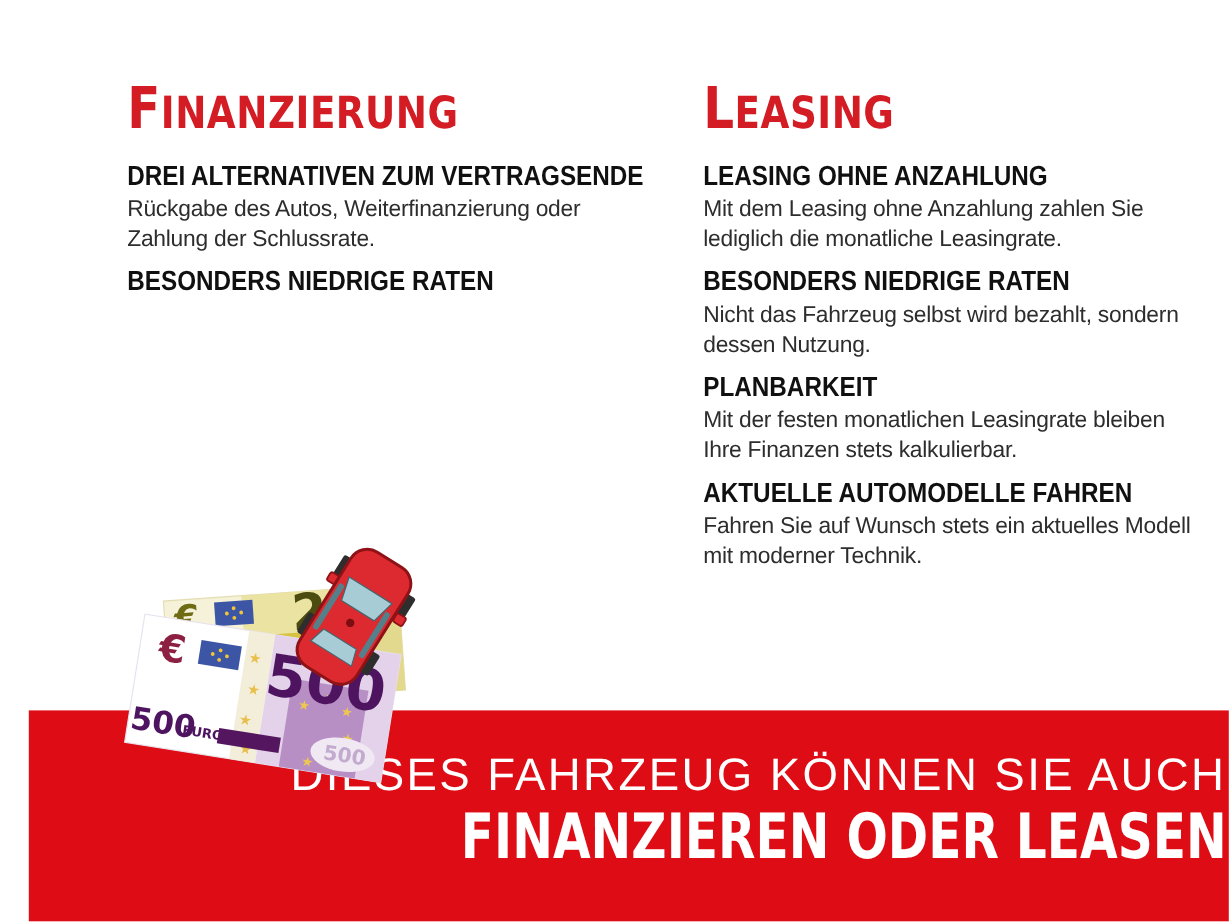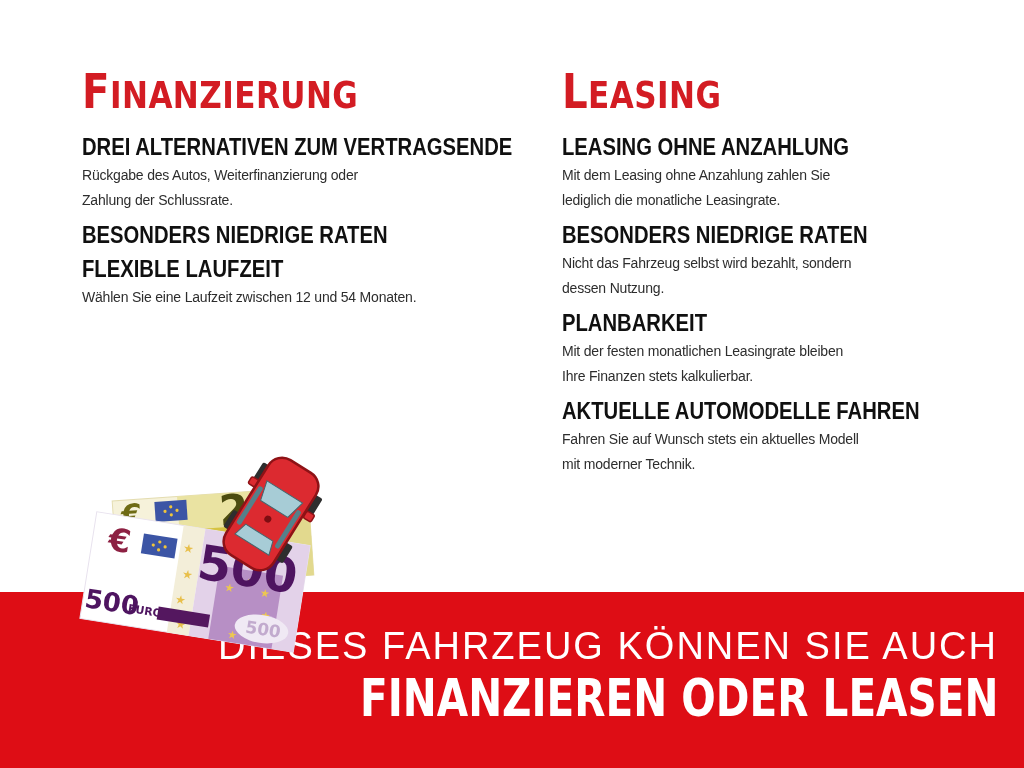--- a/index.html
+++ b/index.html
@@ -1,21 +1,21 @@
 <!DOCTYPE html>
 <html><head>
 <meta charset="utf-8">
 <style>
   html, body { margin: 0; padding: 0; }
   body {
     width: 1024px; height: 768px; position: relative;
     background: #ffffff; overflow: hidden;
     font-family: "Liberation Sans", sans-serif;
   }
-  .poster { position: absolute; inset: 0; }
+  .poster { position: absolute; inset: 0; margin-left: 24px; }
 
   
   .col { position: absolute; top: 70px; width: 470px; }
   .col-left  { left: 82px; }
   .col-right { left: 562px; }
 
   .title {
     margin: 0; color: #d31c23;
     font-family: "DejaVu Sans", sans-serif;
     font-weight: 800; font-size: 37px; line-height: 42px;
@@ -28,21 +28,21 @@
   .section h2 {
     margin: 10px 0 4px 0; color: #101010;
     font-family: "Liberation Sans", sans-serif;
     font-weight: 700; font-size: 23px; line-height: 24px;
     transform: scaleX(0.88); transform-origin: 0 50%;
     white-space: nowrap; letter-spacing: 0;
   }
   .section:first-of-type h2 { margin-top: 18px; }
   .section p {
     margin: 0; color: #2d2d2d;
-    font-size: 14px; line-height: 25px;
+    font-size: 19px; line-height: 25px;
     white-space: pre-line; letter-spacing: -0.2px;
   }
 
   
   .banner {
     position: absolute; left: 0; top: 592px;
     width: 1024px; height: 176px;
     background: #de0d15; z-index: 1;
   }
   .banner-line1 {
@@ -70,24 +70,20 @@
 
   <section class="col col-left">
     <h1 class="title">Finanzierung</h1>
     <div class="section">
       <h2>DREI ALTERNATIVEN ZUM VERTRAGSENDE</h2>
       <p>Rückgabe des Autos, Weiterfinanzierung oder
 Zahlung der Schlussrate.</p>
     </div>
     <div class="section">
       <h2>BESONDERS NIEDRIGE RATEN</h2>
-    </div>
-    <div class="section">
-      <h2>FLEXIBLE LAUFZEIT</h2>
-      <p>Wählen Sie eine Laufzeit zwischen 12 und 54 Monaten.</p>
     </div>
   </section>
 
   <section class="col col-right">
     <h1 class="title">Leasing</h1>
     <div class="section">
       <h2>LEASING OHNE ANZAHLUNG</h2>
       <p>Mit dem Leasing ohne Anzahlung zahlen Sie
 lediglich die monatliche Leasingrate.</p>
     </div>

